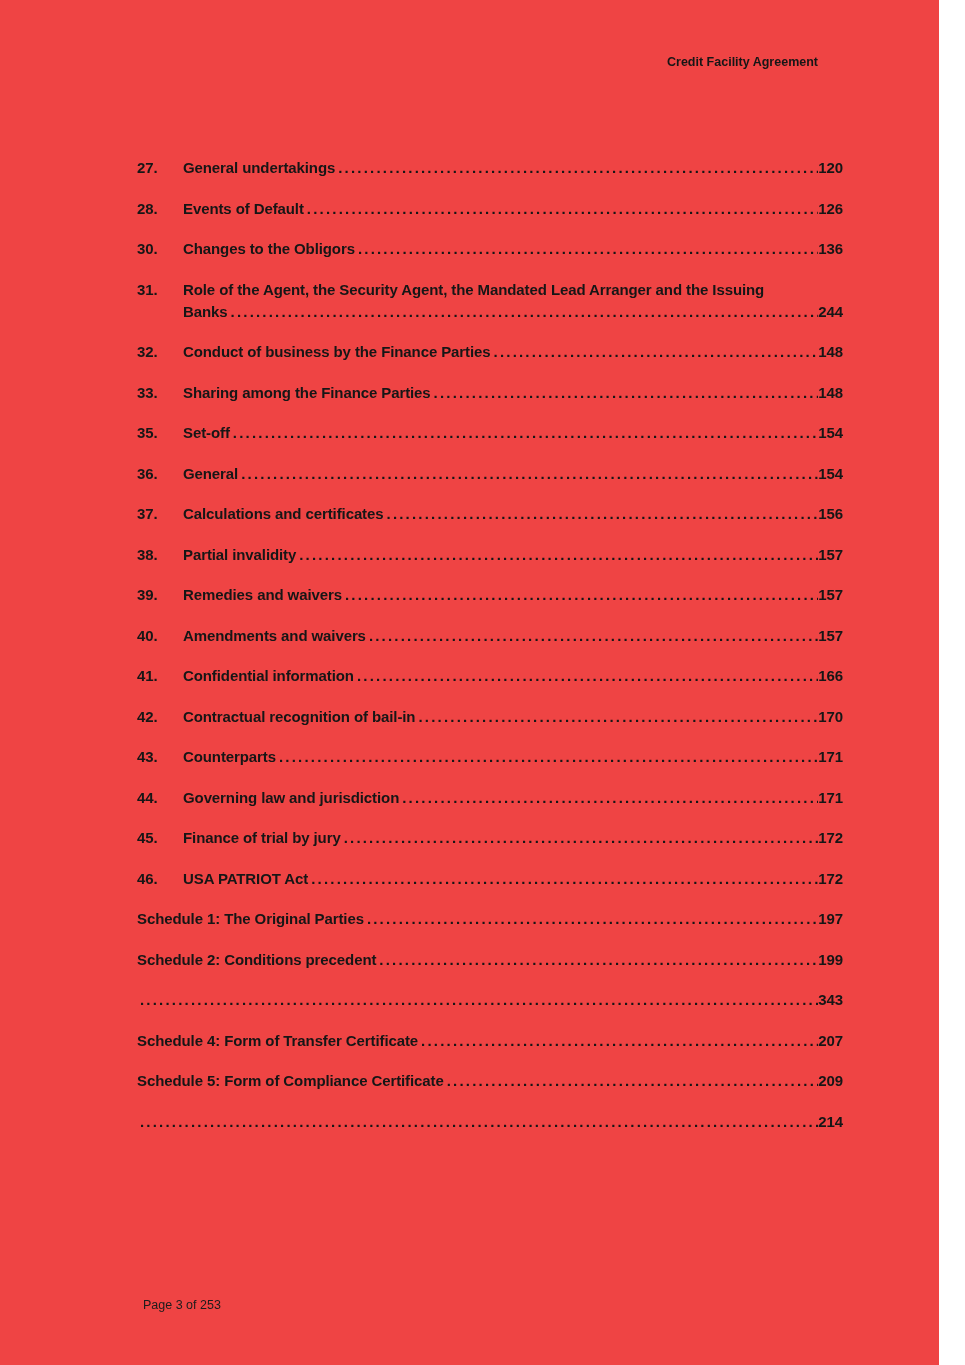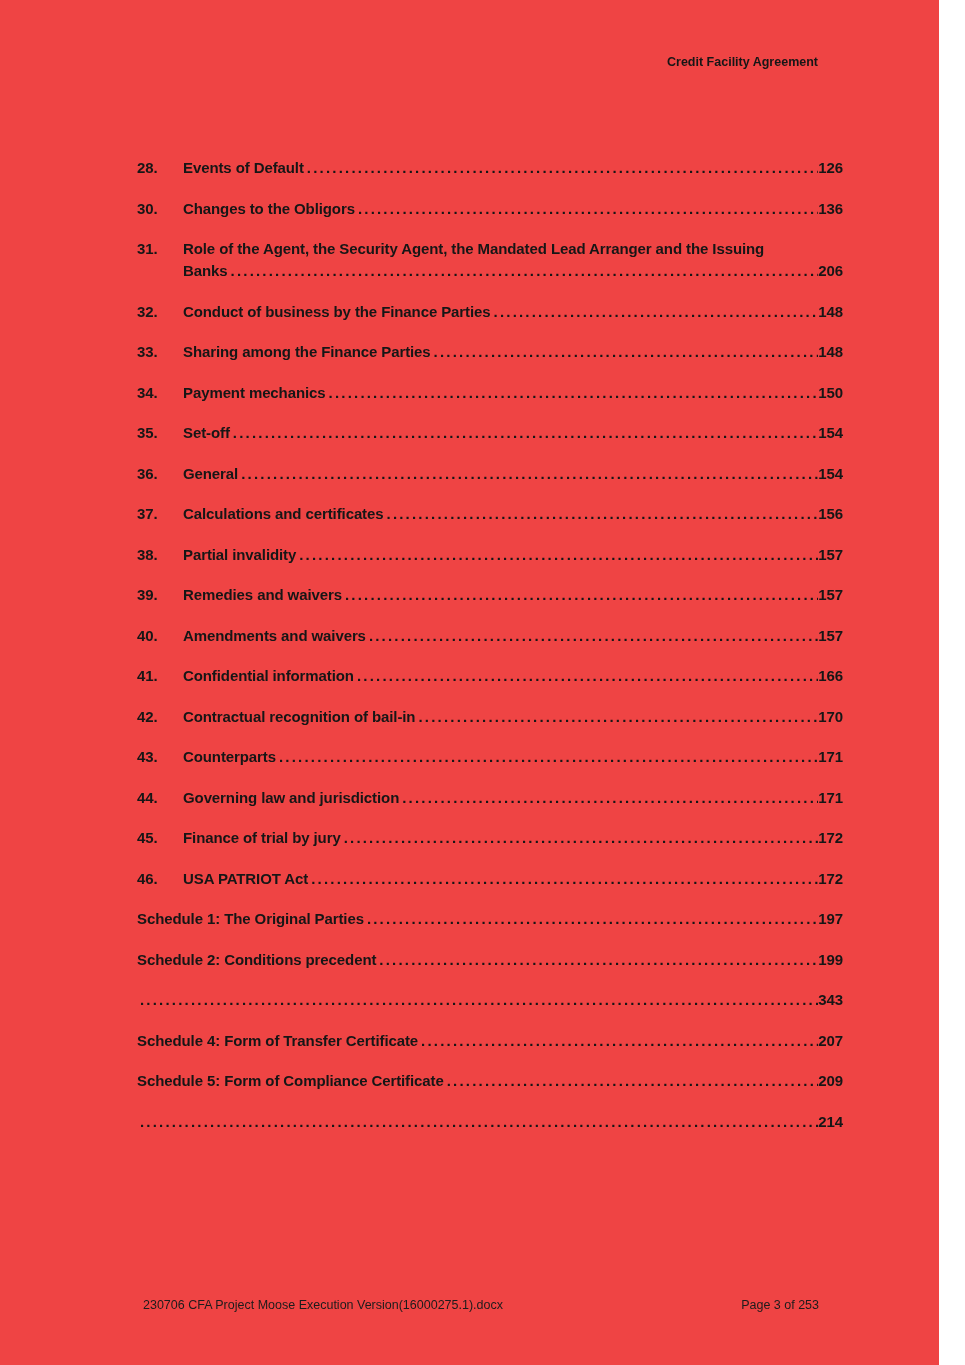--- a/index.html
+++ b/index.html
@@ -90,20 +90,30 @@
 <body>
 
 <div class="page">
 
   <div class="header">
     <span>Credit Facility Agreement</span>
   </div>
 
   <div class="toc" id="toc">
       <div class="toc-row">
+        <span class="toc-num">27.</span>
+        <div class="toc-body">
+          <div class="toc-lastline">
+            <span class="toc-title">General undertakings</span>
+            <span class="toc-leader"></span>
+            <span class="toc-page">120</span>
+          </div>
+        </div>
+      </div>
+      <div class="toc-row">
         <span class="toc-num">28.</span>
         <div class="toc-body">
           <div class="toc-lastline">
             <span class="toc-title">Events of Default</span>
             <span class="toc-leader"></span>
             <span class="toc-page">126</span>
           </div>
         </div>
       </div>
       <div class="toc-row">
@@ -116,21 +126,21 @@
           </div>
         </div>
       </div>
       <div class="toc-row">
         <span class="toc-num">31.</span>
         <div class="toc-body">
           <div class="toc-line">Role of the Agent, the Security Agent, the Mandated Lead Arranger and the Issuing</div>
           <div class="toc-lastline">
             <span class="toc-title">Banks</span>
             <span class="toc-leader"></span>
-            <span class="toc-page">206</span>
+            <span class="toc-page">244</span>
           </div>
         </div>
       </div>
       <div class="toc-row">
         <span class="toc-num">32.</span>
         <div class="toc-body">
           <div class="toc-lastline">
             <span class="toc-title">Conduct of business by the Finance Parties</span>
             <span class="toc-leader"></span>
             <span class="toc-page">148</span>
@@ -141,30 +151,20 @@
         <span class="toc-num">33.</span>
         <div class="toc-body">
           <div class="toc-lastline">
             <span class="toc-title">Sharing among the Finance Parties</span>
             <span class="toc-leader"></span>
             <span class="toc-page">148</span>
           </div>
         </div>
       </div>
       <div class="toc-row">
-        <span class="toc-num">34.</span>
-        <div class="toc-body">
-          <div class="toc-lastline">
-            <span class="toc-title">Payment mechanics</span>
-            <span class="toc-leader"></span>
-            <span class="toc-page">150</span>
-          </div>
-        </div>
-      </div>
-      <div class="toc-row">
         <span class="toc-num">35.</span>
         <div class="toc-body">
           <div class="toc-lastline">
             <span class="toc-title">Set-off</span>
             <span class="toc-leader"></span>
             <span class="toc-page">154</span>
           </div>
         </div>
       </div>
       <div class="toc-row">
@@ -325,17 +325,16 @@
         <div class="toc-body">
           <div class="toc-lastline">
             <span class="toc-leader"></span>
             <span class="toc-page">214</span>
           </div>
         </div>
       </div>
     </div>
 
   <div class="footer">
-    <span>230706 CFA Project Moose Execution Version(16000275.1).docx</span>
     <span>Page 3 of 253</span>
   </div>
 
 </div>
 
 </body></html>

